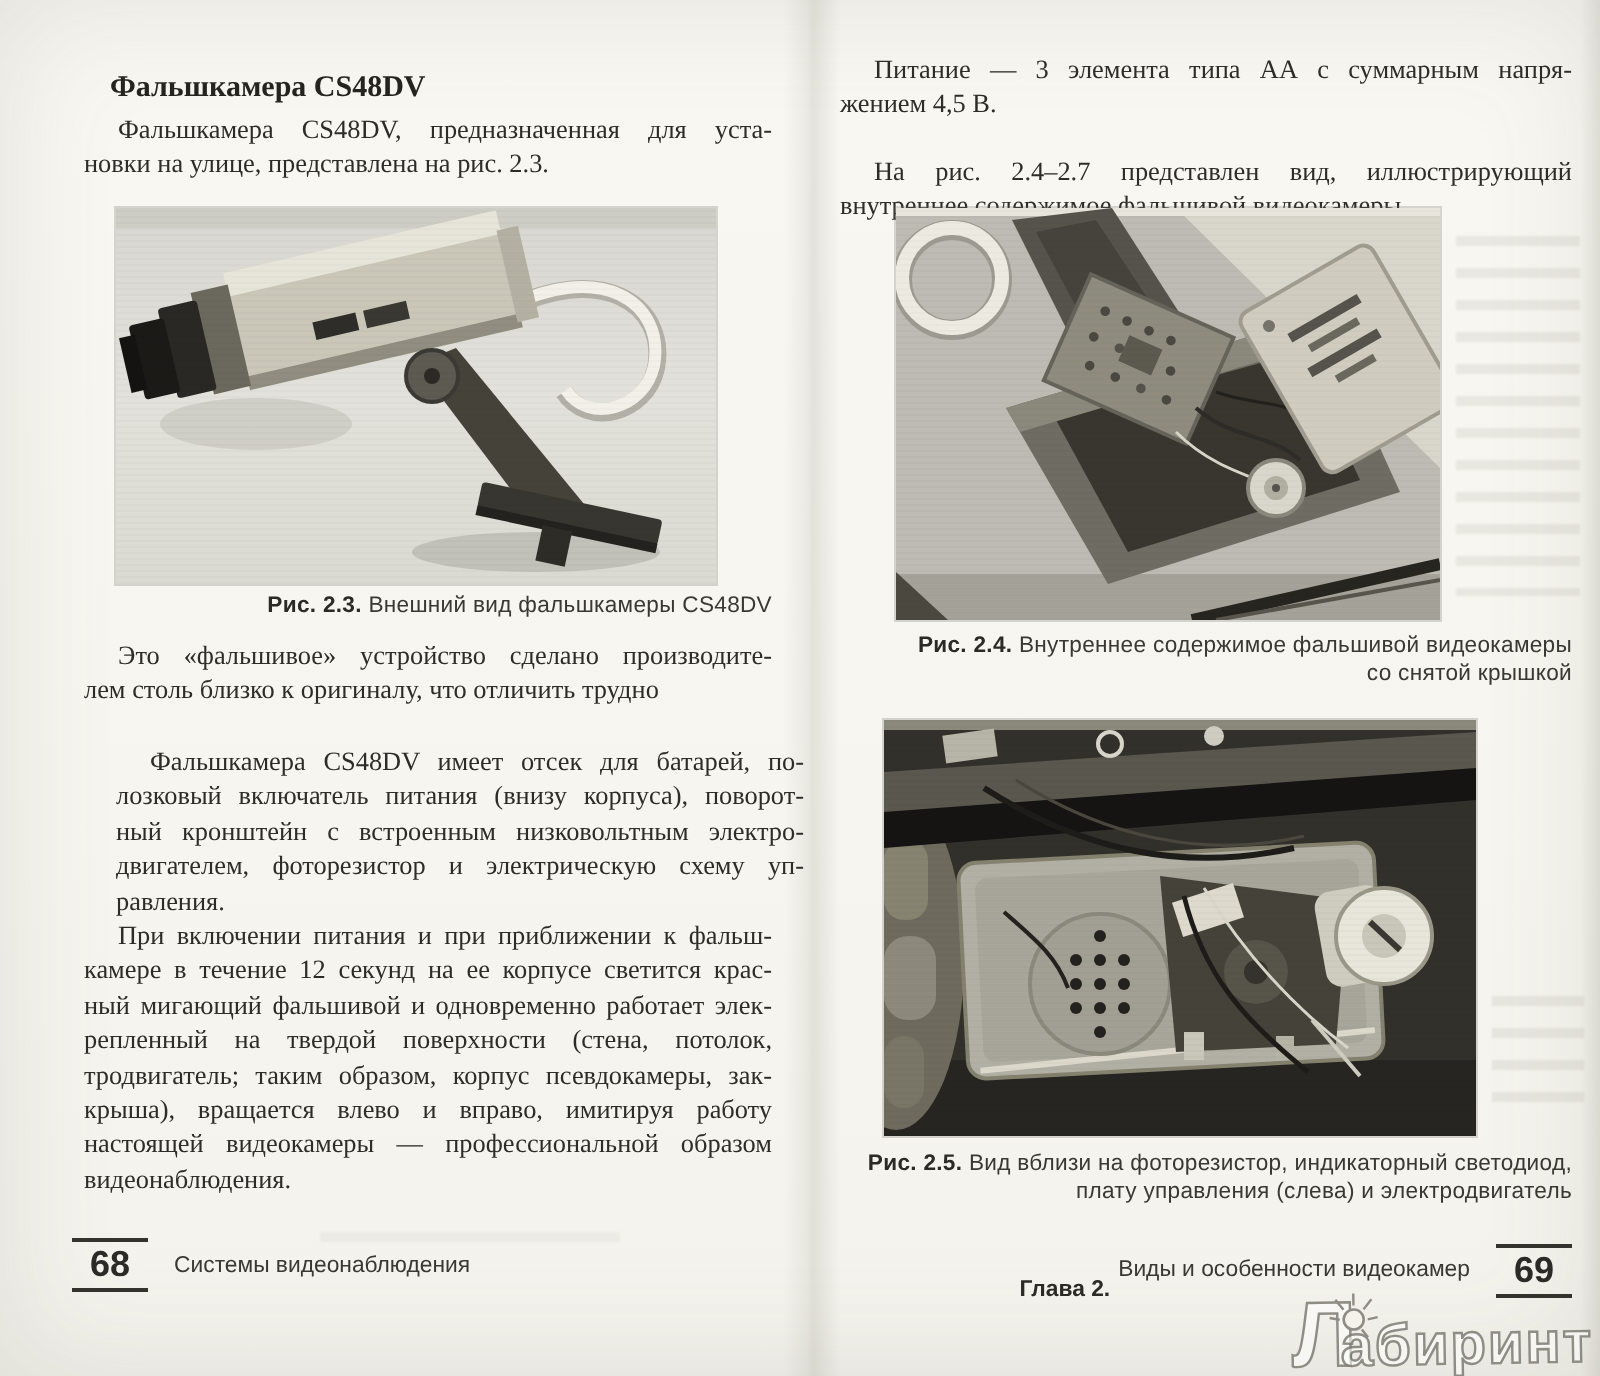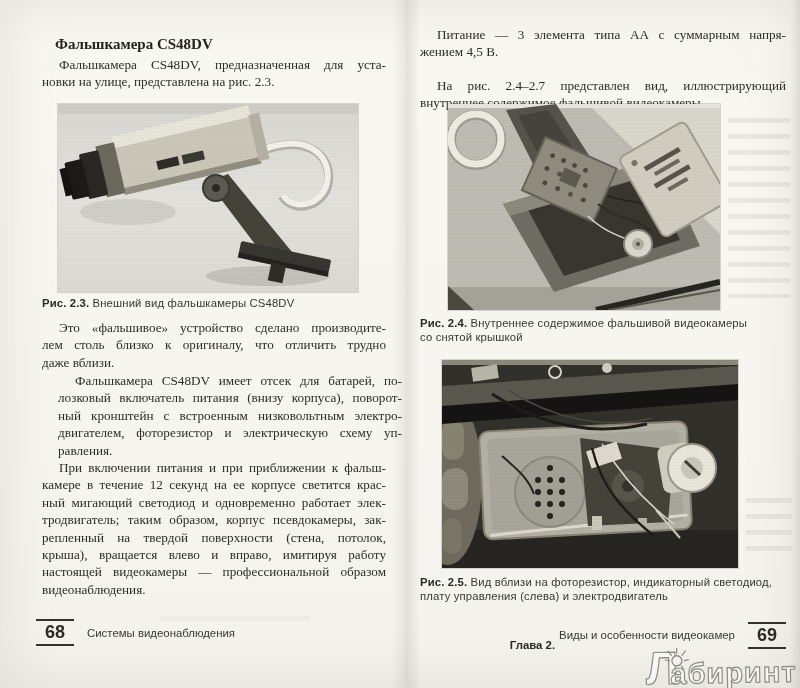--- a/index.html
+++ b/index.html
@@ -12,21 +12,21 @@
   .para{font-size:13.2px;line-height:17.4px;color:#2e2c28;}
   .para .tline{text-align:justify;text-align-last:justify;white-space:nowrap;}
   .para .tline:last-child{text-align-last:left;}
   .para .tline:first-child{text-indent:17px;}
   .heading{font-weight:bold;font-size:15px;color:#26241f;}
 
   .figure{background:#deddd7;box-shadow:0 0 0 1px rgba(110,108,98,.25);}
   .figure svg{display:block;width:100%;height:100%;}
   .grain{position:absolute;inset:0;background:repeating-linear-gradient(0deg,rgba(0,0,0,.018) 0 1px,transparent 1px 3px);pointer-events:none;}
 
-  .caption{font-family:"Liberation Sans",sans-serif;font-size:11.3px;line-height:13.8px;color:#3a3833;text-align:left;letter-spacing:.15px;}
+  .caption{font-family:"Liberation Sans",sans-serif;font-size:11.3px;line-height:13.8px;color:#3a3833;text-align:right;letter-spacing:.15px;}
   .caption .cap-label{font-weight:bold;color:#2b2a26;}
 
   .footer{font-family:"Liberation Sans",sans-serif;font-size:11.4px;color:#3a3833;display:flex;align-items:center;}
   .pn{font-weight:bold;font-size:18px;color:#2b2a26;border-top:2px solid #34322d;border-bottom:2px solid #34322d;padding:1px 9px;}
   .footer .sep{width:13px;}
   .chap-label{font-weight:bold;color:#2b2a26;margin-top:20px;}
 
   .ghost{position:absolute;opacity:.5;filter:blur(.5px);pointer-events:none;}
   .ghost-lines{background:repeating-linear-gradient(180deg,rgba(146,144,132,.30) 0 5px,rgba(146,144,132,0) 5px 16px);}
 
@@ -95,37 +95,36 @@
     </div>
 
     <div class="abs caption" style="left:42px;top:297px;width:344px;">
       <span class="cap-label">Рис. 2.3.</span>
       <span>Внешний вид фальшкамеры CS48DV</span>
     </div>
 
     <div class="abs para" style="left:42px;top:319px;width:344px;">
         <div class="tline">Это «фальшивое» устройство сделано производите-</div>
         <div class="tline">лем столь близко к оригиналу, что отличить трудно</div>
-        <div class="tline">даже вблизи.</div>
       </div>
 
     <div class="abs para" style="left:42px;top:372px;width:344px;margin-left:16px;">
         <div class="tline">Фальшкамера CS48DV имеет отсек для батарей, по-</div>
         <div class="tline">лозковый включатель питания (внизу корпуса), поворот-</div>
         <div class="tline">ный кронштейн с встроенным низковольтным электро-</div>
         <div class="tline">двигателем, фоторезистор и электрическую схему уп-</div>
         <div class="tline">равления.</div>
       </div>
 
     <div class="abs para" style="left:42px;top:459px;width:344px;">
         <div class="tline">При включении питания и при приближении к фальш-</div>
         <div class="tline">камере в течение 12 секунд на ее корпусе светится крас-</div>
-        <div class="tline">ный мигающий светодиод и одновременно работает элек-</div>
+        <div class="tline">ный мигающий фальшивой и одновременно работает элек-</div>
+        <div class="tline">репленный на твердой поверхности (стена, потолок,</div>
         <div class="tline">тродвигатель; таким образом, корпус псевдокамеры, зак-</div>
-        <div class="tline">репленный на твердой поверхности (стена, потолок,</div>
         <div class="tline">крыша), вращается влево и вправо, имитируя работу</div>
         <div class="tline">настоящей видеокамеры — профессиональной образом</div>
         <div class="tline">видеонаблюдения.</div>
       </div>
 
     <div class="ghost ghost-lines" style="left:160px;top:616px;width:150px;height:12px;opacity:.25;"></div>
 
     <div class="abs footer" style="left:36px;top:619px;">
       <span class="pn">68</span>
       <span class="sep"></span>

